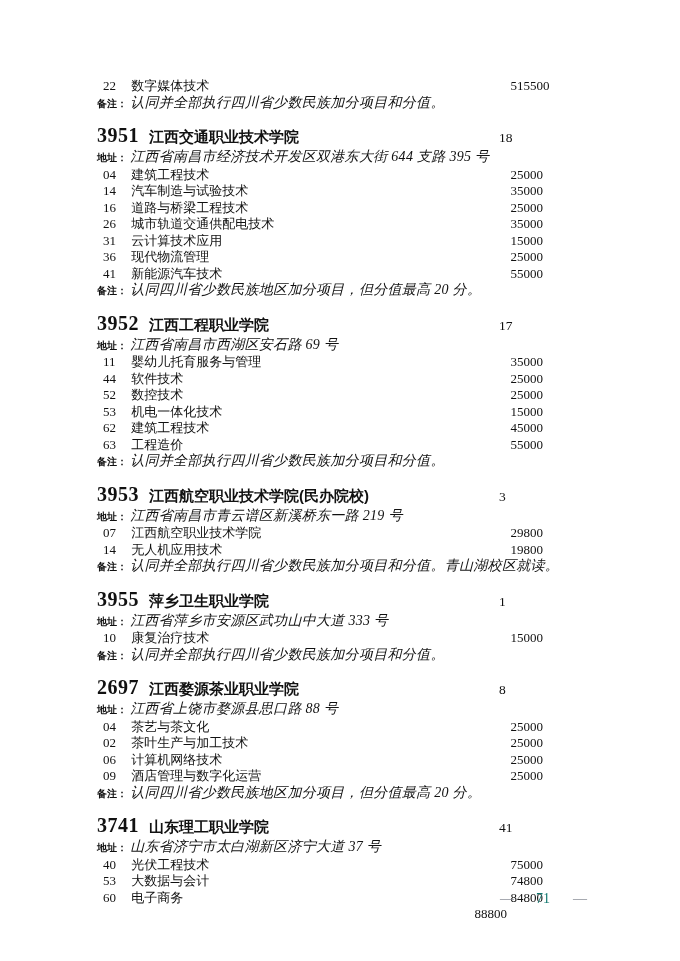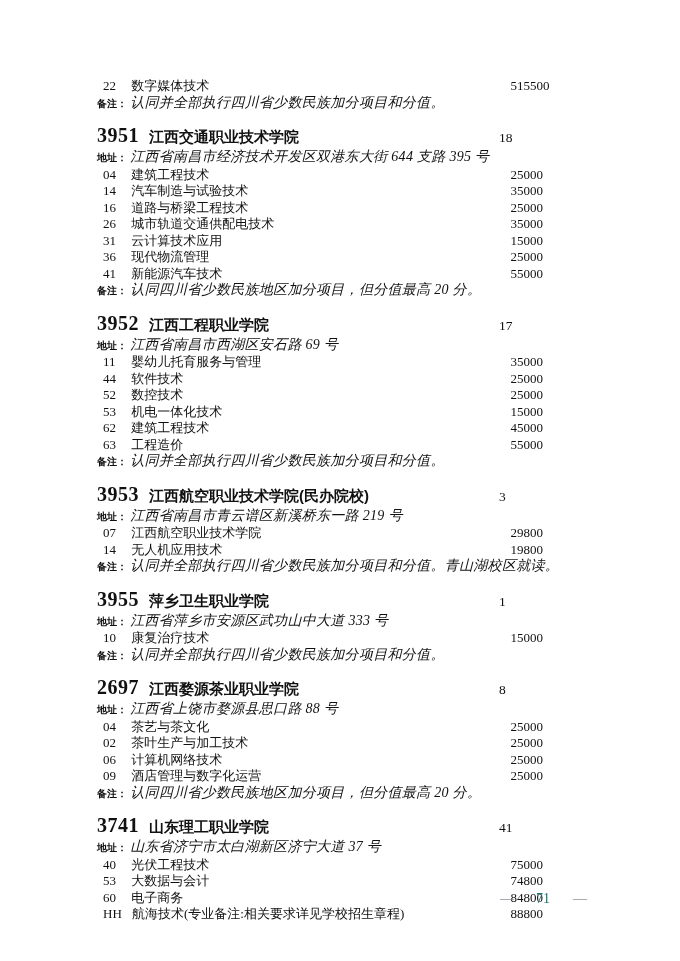--- a/index.html
+++ b/index.html
@@ -435,24 +435,20 @@
   <div class="major-row">
     <span class="major-left">
       <span class="mcode">60</span>
       <span class="mname">电子商务</span>
     </span>
     <span class="mcount">8</span>
     <span class="mfee">4800</span>
   </div>
 
   <div class="major-row">
-    <span class="major-left">
-      <span class="mcode">HH</span>
-      <span class="mname">航海技术(专业备注:相关要求详见学校招生章程)</span>
-    </span>
     <span class="mcount">8</span>
     <span class="mfee">8800</span>
   </div>
 </div>
 
   </section>
 </div>
   <div class="page-footer">
     <span class="footer-dash">—</span>
     <span class="footer-num">71</span>

